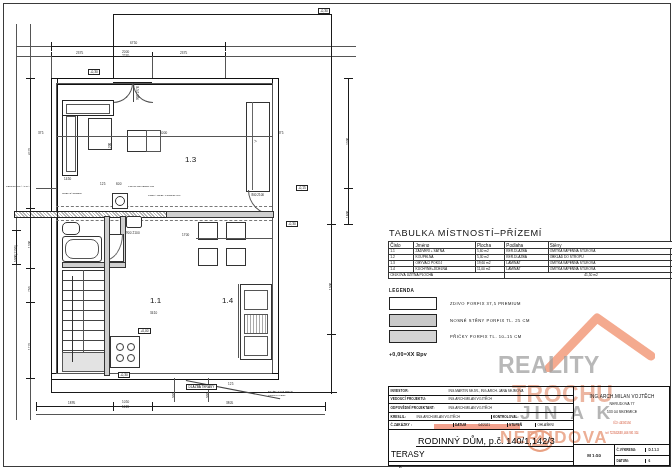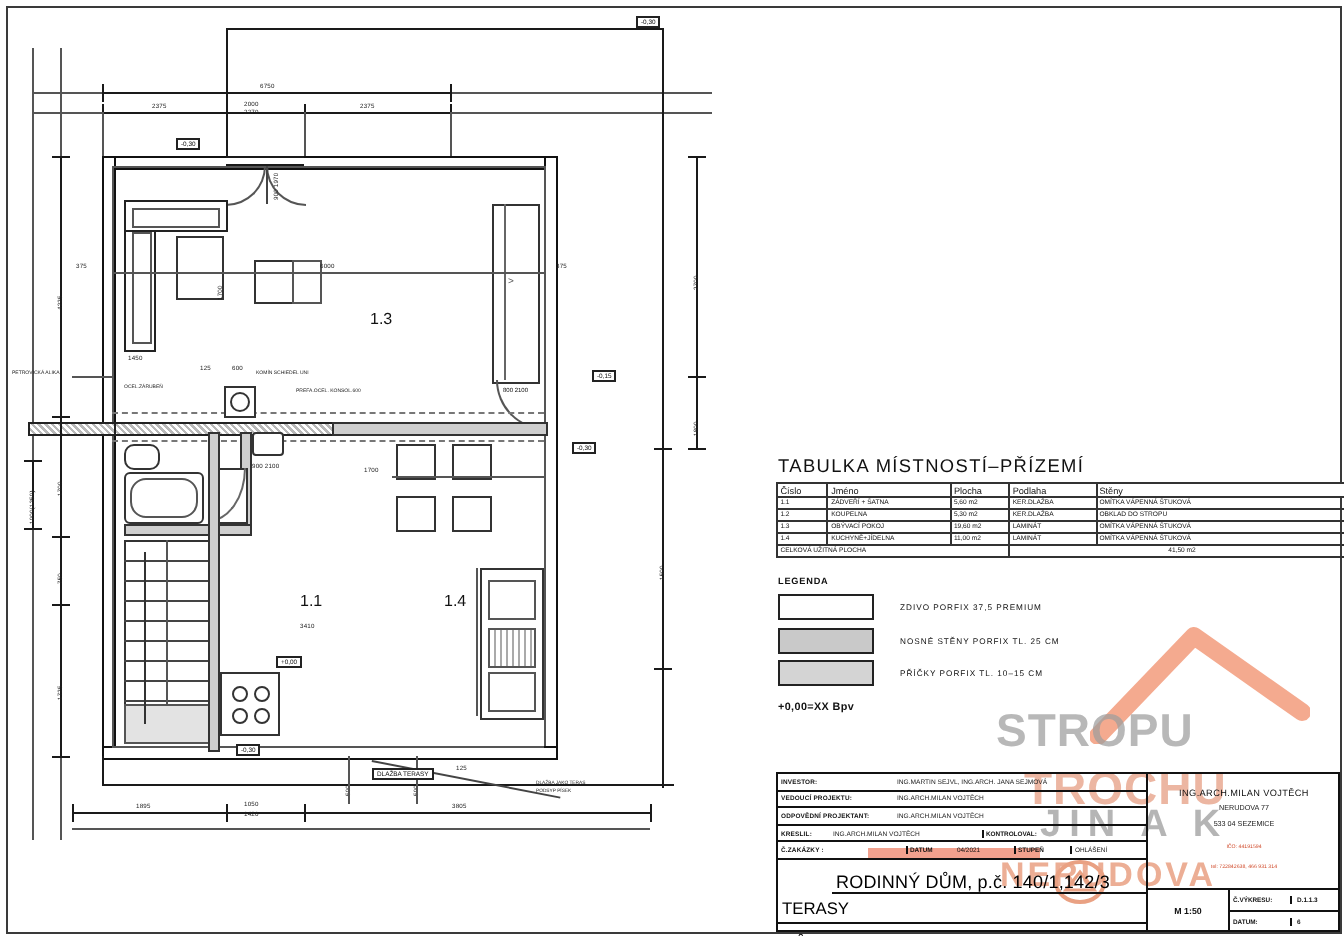--- a/index.html
+++ b/index.html
@@ -417,21 +417,21 @@
       <div class="swatch sw3"></div>
       <div class="legtxt">PŘÍČKY PORFIX   TL. 10–15 CM</div>
     </div>
 
     <div class="bpv">+0,00=XX Bpv</div>
   </div>
 
   <svg id="wm-roof" class="wm" width="110" height="60">
     <path d="M4,56 L52,6 L106,44" fill="none" stroke="#f3a183" stroke-width="9" stroke-linecap="round" stroke-linejoin="round" opacity=".9"></path>
   </svg>
-  <div class="wm" id="wm-reality">STROPU</div>
+  <div class="wm" id="wm-reality">REALITY</div>
   <div class="wm" id="wm-jinak">JIN A K</div>
   <div class="wm" id="wm-trochu">TROCHU</div>
   <div id="wm-red-bar" class="wm"></div>
   <div class="wm" id="wm-fortune">NERUDOVA</div>
   <svg id="wm-circle" class="wm" width="26" height="22">
     <ellipse cx="13" cy="11" rx="12" ry="10" fill="none" stroke="#e9a183" stroke-width="2"></ellipse>
     <path d="M6,15 L13,6 L20,15 Z" fill="none" stroke="#e9a183" stroke-width="1.6"></path>
   </svg>
 
   <div id="titleblock">

